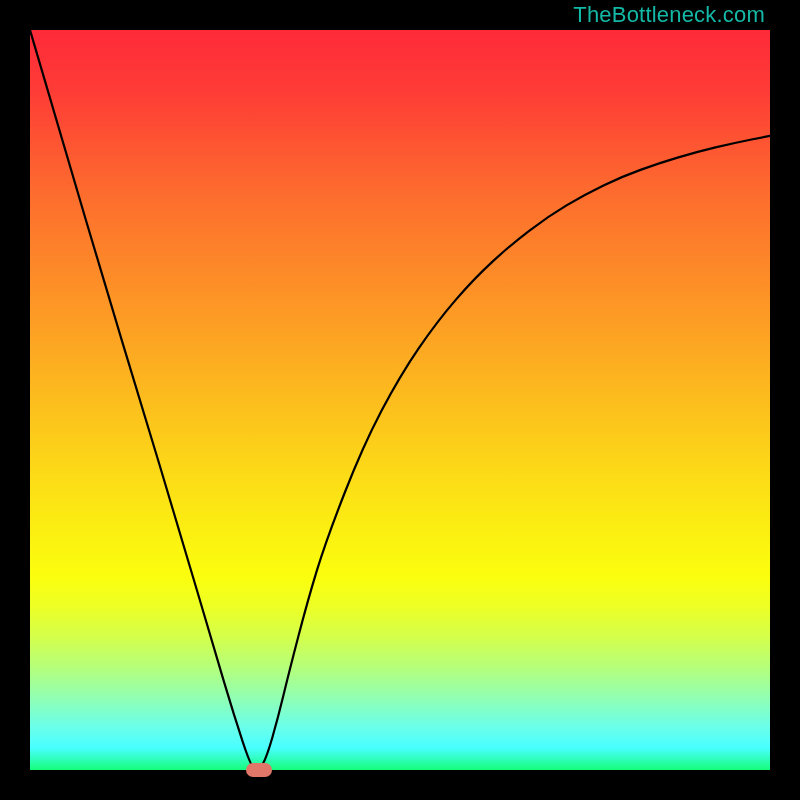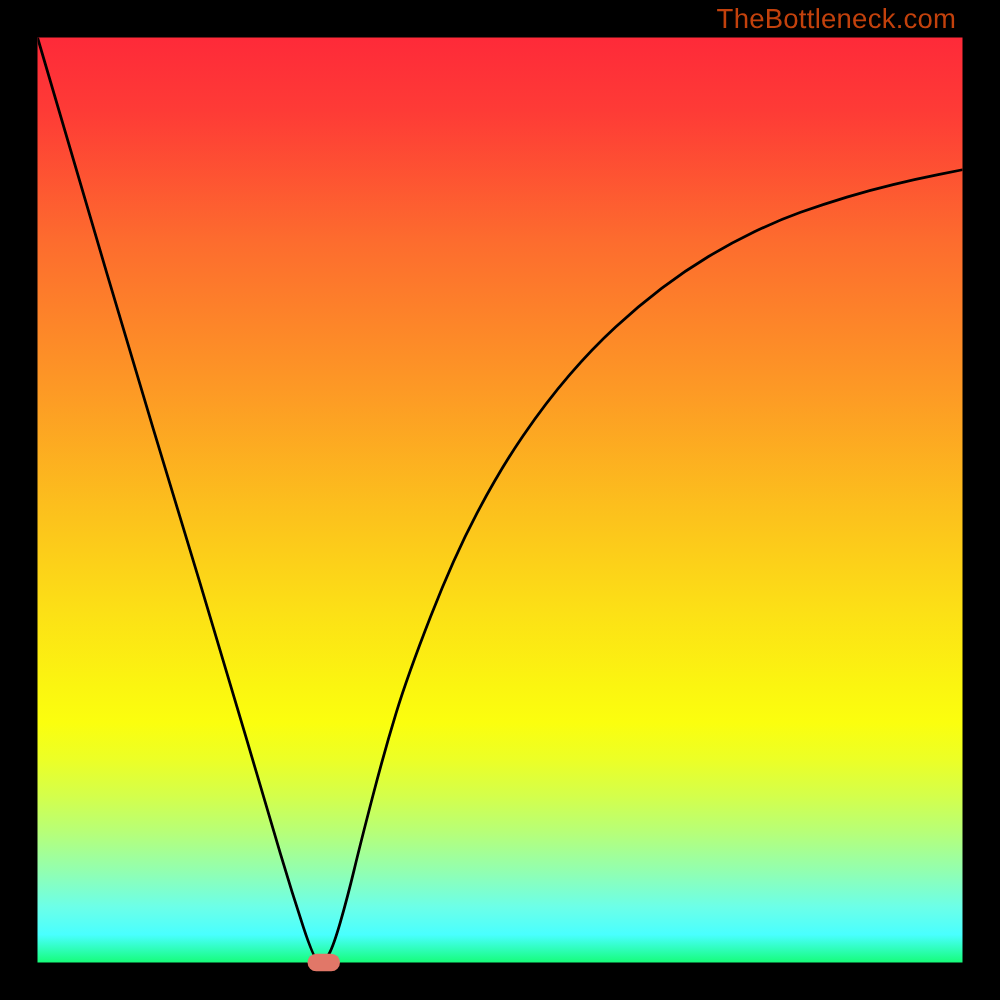--- a/index.html
+++ b/index.html
@@ -39,21 +39,21 @@
       #93ffaf 90%,
       #6cffe8 94%,
       #49ffff 97%,
       #16fd7a 100%
     );
   }
   .watermark {
     position: absolute;
     top: 2px;
     right: 35px;
-    color: #c2410c;
+    color: #14b8a6;
     font-size: 22px;
     letter-spacing: 0.2px;
   }
   svg.curve {
     position: absolute;
     left: 0;
     top: 0;
     width: 740px;
     height: 740px;
   }

